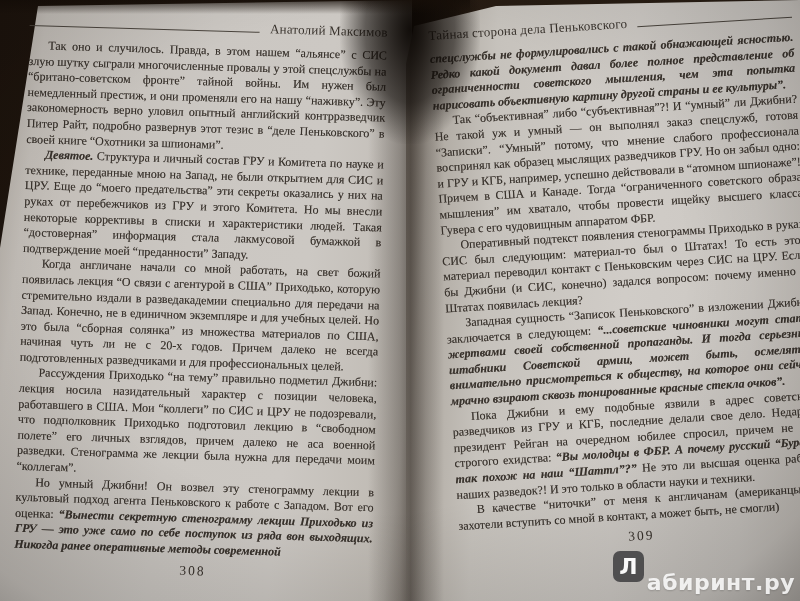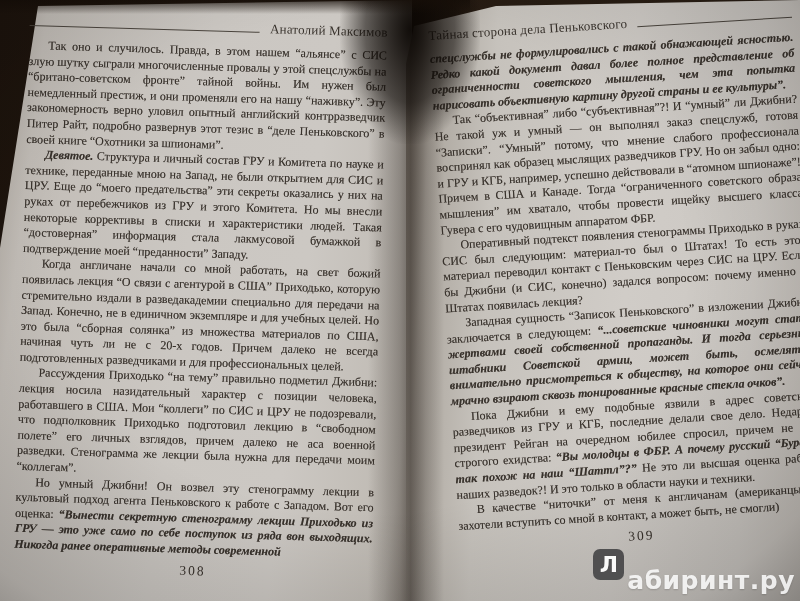--- a/index.html
+++ b/index.html
@@ -62,21 +62,21 @@
   .watermark{
     position:absolute;right:5px;bottom:6px;display:flex;align-items:center;
     opacity:.93;pointer-events:none;
   }
   .wm-logo{
     width:31px;height:31px;border-radius:7px;margin-right:3px;
     display:flex;align-items:center;justify-content:center;
     font-family:"DejaVu Sans","Liberation Sans",sans-serif;font-weight:700;font-size:22px;
   }
   .wm-text{
-    font-family:"DejaVu Sans","Liberation Sans",sans-serif;font-weight:700;font-size:25px;
+    font-family:"DejaVu Sans","Liberation Sans",sans-serif;font-weight:700;font-size:22px;
     letter-spacing:.5px;text-shadow:0 1px 2px rgba(0,0,0,.18);margin-top:32px;
   }
 </style>
 </head>
 <body>
 
 <div class="photo">
 
   <div class="page page-left"></div>
   <div class="page page-right"></div>

